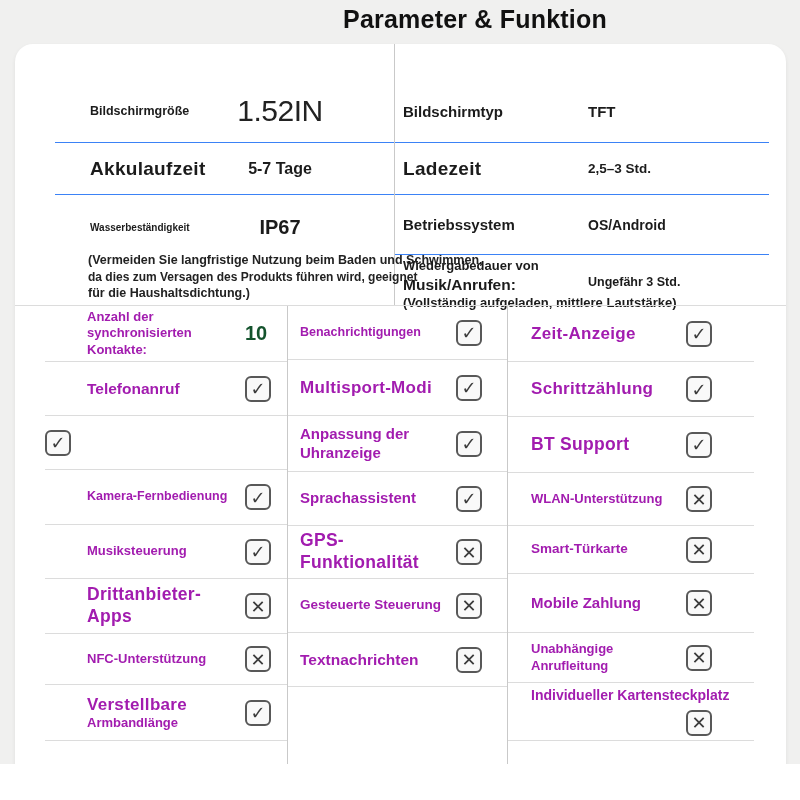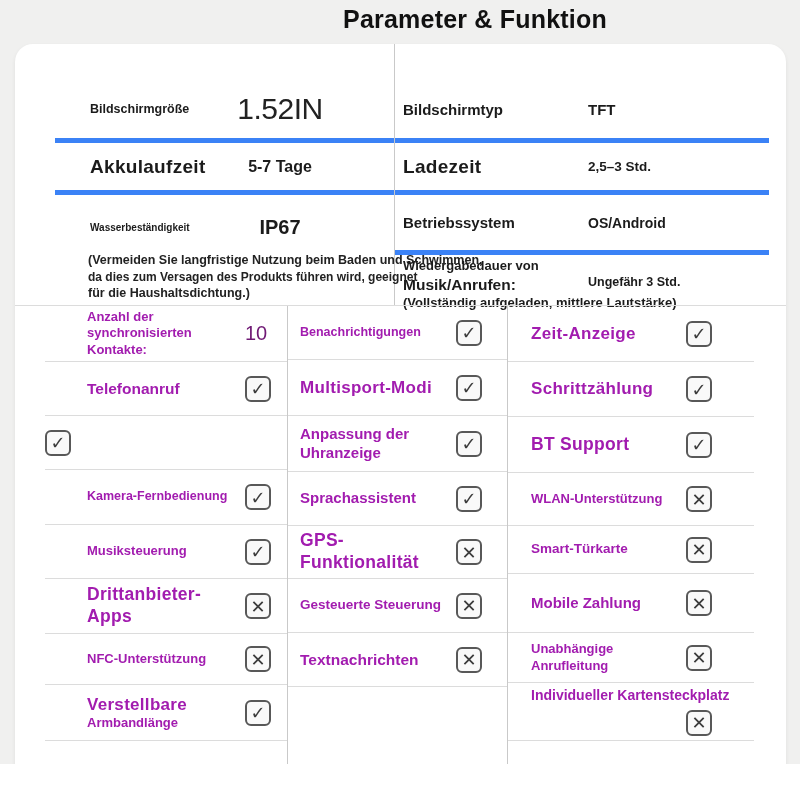--- a/index.html
+++ b/index.html
@@ -9,21 +9,21 @@
          font-size:25px;font-weight:bold;color:#111;letter-spacing:0.2px;}
   .card{position:absolute;left:15px;top:44px;width:771px;height:746px;background:#ffffff;
         border-radius:18px;box-shadow:0 2px 4px rgba(0,0,0,0.07);}
 
   
   .spec-section{position:absolute;left:0;right:0;top:0;height:261px;display:flex;}
   .spec-col{box-sizing:border-box;}
   .spec-left{width:380px;border-right:1px solid #c9c9c9;padding-left:40px;}
   .spec-right{flex:1;padding-right:17px;}
   .spec-row{position:relative;display:flex;align-items:center;box-sizing:border-box;
-            border-bottom:5px solid #3b82f6;}
+            border-bottom:1px solid #3b82f6;}
   .spec-row.noline{border-bottom:none;}
   .r1{height:99px;padding-top:36px;}
   .r2l,.r2r{height:52px;}
   .r3r{height:60px;}
   .r4r{height:52px;display:block;padding:3px 0 0 8px;}
   .r3l{height:110px;display:block;padding-top:14px;}
   .r3l-top{position:relative;height:36px;display:flex;align-items:center;}
   .spec-left .spec-label{margin-left:35px;}
   .spec-right .spec-label{margin-left:8px;}
   .spec-left .spec-value{position:absolute;left:165px;width:120px;text-align:center;}
@@ -43,21 +43,21 @@
   .fcol2{width:220px;border-right:1px solid #c9c9c9;}
   .fcol3{flex:1;padding-right:32px;}
   .frow{display:flex;align-items:center;border-bottom:1px solid #dcdcdc;box-sizing:border-box;}
   .flabel{flex:1;color:#a21caf;line-height:1.25;}
   .fcol1 .flabel{margin-left:42px;}
   .fcol2 .flabel{margin-left:12px;}
   .fcol3 .flabel{margin-left:23px;}
   .fcol1 .cb,.fcol1 .fvalue{margin-right:16px;}
   .fcol2 .cb{margin-right:25px;}
   .fcol3 .cb{margin-right:42px;}
-  .fvalue{width:30px;text-align:center;font-size:20px;font-weight:400;color:#701a75;flex-shrink:0;}
+  .fvalue{width:30px;text-align:center;font-size:20px;font-weight:700;color:#14532d;flex-shrink:0;}
   .two-line span{display:block;}
   .stack{flex-direction:column;align-items:stretch;justify-content:center;}
   .stack .flabel{flex:0 0 auto;}
   .stack .cb{align-self:flex-end;margin-top:5px;}
 
   
   .cb{width:26px;height:26px;box-sizing:border-box;flex-shrink:0;
       border:2px solid #585858;border-radius:6px;background:#f9f9f9;
       display:flex;align-items:center;justify-content:center;
       font-family:"DejaVu Sans",sans-serif;font-size:18px;font-weight:bold;color:#3c3c3c;}

